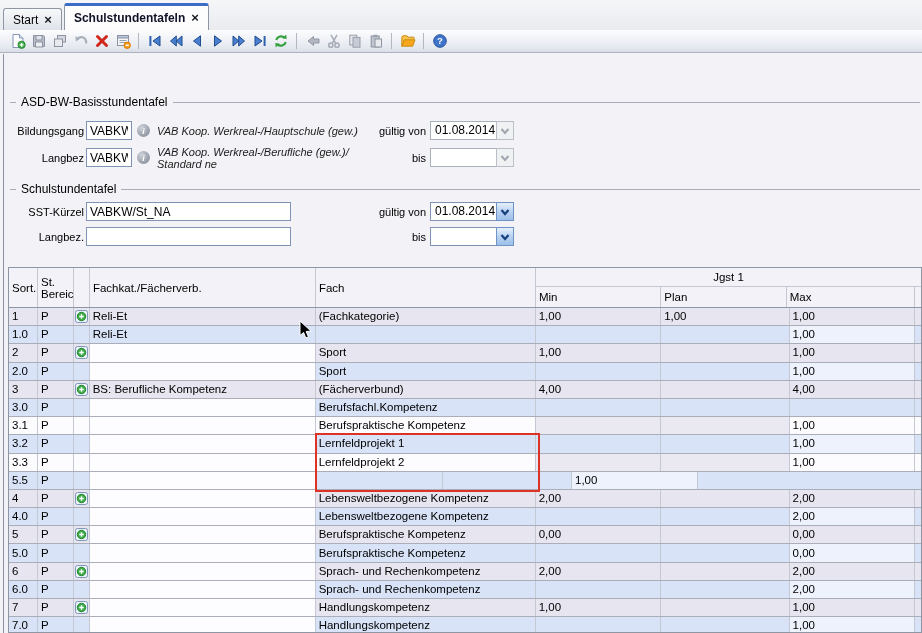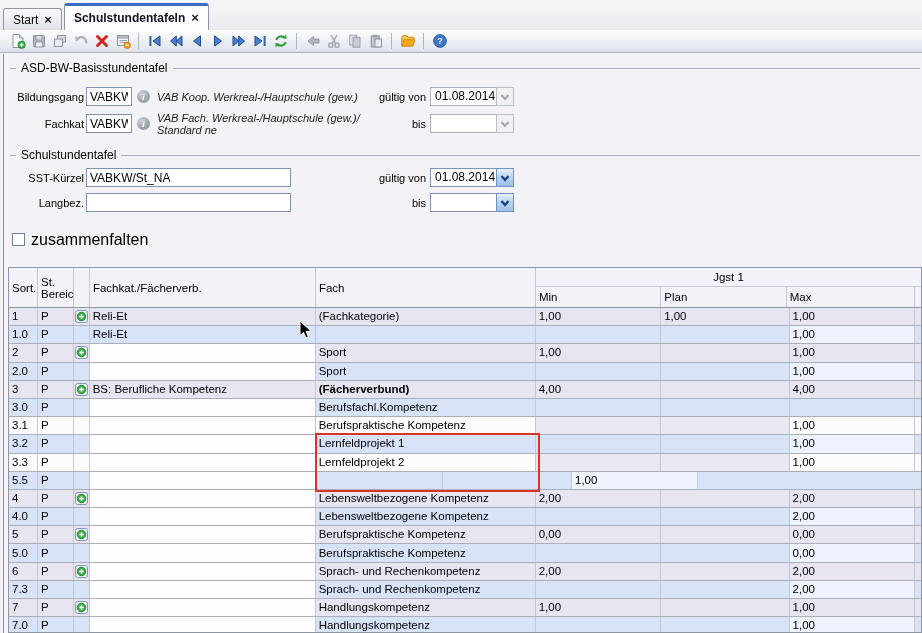--- a/index.html
+++ b/index.html
@@ -16,21 +16,21 @@
   .tab.inactive{height:21px;background:linear-gradient(#f8f9fb,#dfe3e9);margin-right:2px;}
   .tab.active{height:24px;background:#fdfdfe;border-top:3px solid #3c6cc8;font-weight:bold;color:#101326;}
   .tab .close{font-weight:bold;font-size:13px;line-height:12px;color:#15181f;}
   
   .toolbar{position:absolute;left:0;top:30px;width:100%;height:23px;
     background:linear-gradient(#fdfdfe,#e4e8ef 80%,#d9dee7);border-bottom:1px solid #aeb3bd;
     display:flex;align-items:center;padding-left:7px;box-sizing:border-box;}
   .tbtn{width:19px;height:19px;display:flex;align-items:center;justify-content:center;margin:0 1px;}
   .tsep{width:1px;height:16px;background:#b2b7c1;margin:0 5px;}
   
-  .abs{position:absolute;}
+  .abs{position:absolute;margin-top:34px;}
   .group-header{display:flex;align-items:center;gap:5px;font-size:12px;height:14px;}
   .group-header::before{content:"";width:6px;height:1px;background:#a8adb9;}
   .group-header::after{content:"";flex:1;height:1px;background:#a8adb9;}
   .flabel{font-size:11px;text-align:right;height:14px;line-height:14px;}
   .tinput{box-sizing:border-box;border:1px solid #8193b4;background:#fff;font-family:"Liberation Sans",sans-serif;
     font-size:12px;padding:0 3px;height:19px;}
   .hint{font-size:11px;font-style:italic;color:#1c1c1c;line-height:12px;}
   .infoicon{width:13px;height:13px;border-radius:50%;
     background:radial-gradient(circle at 35% 30%,#cfd3da,#9ba1ac 60%,#868d99);
     color:#fff;font-size:9px;font-weight:bold;font-style:italic;display:flex;align-items:center;justify-content:center;font-family:"Liberation Serif",serif;}
@@ -220,25 +220,25 @@
   <div class="abs flabel" style="left:340px;top:90px;width:86px;">gültig von</div>
   <div class="abs combo disabled" style="left:430px;top:87px;">
     <div class="cbox">01.08.2014</div>
     <div class="cbtn">
       <svg width="10" height="8" viewBox="0 0 10 8">
           <path d="M1.5 2l3.5 4 3.5-4" fill="none" stroke="#a0a6af" stroke-width="2"></path>
         </svg>
     </div>
   </div>
 
-  <div class="abs flabel" style="left:0;top:117px;width:84px;">Fachkat</div>
+  <div class="abs flabel" style="left:0;top:117px;width:84px;">Langbez</div>
   <input class="abs tinput" style="left: 86px; top: 114px; width: 46px;" value="VABKW">
   <div class="abs infoicon" style="left:137px;top:117px;">i</div>
   <div class="abs hint" style="left:157px;top:112px;">
-    <div>VAB Fach. Werkreal-/Hauptschule (gew.)/</div>
+    <div>VAB Koop. Werkreal-/Berufliche (gew.)/</div>
     <div>Standard ne</div>
   </div>
 
   <div class="abs flabel" style="left:340px;top:117px;width:86px;">bis</div>
   <div class="abs combo disabled" style="left:430px;top:114px;">
     <div class="cbox"></div>
     <div class="cbtn">
       <svg width="10" height="8" viewBox="0 0 10 8">
           <path d="M1.5 2l3.5 4 3.5-4" fill="none" stroke="#a0a6af" stroke-width="2"></path>
         </svg>
@@ -371,21 +371,21 @@
           <div class="td" style="width: 29px;">3</div>
           <div class="td" style="width: 36px;">P</div>
           <div class="td cadd" style="width: 16px;">
             <svg width="13" height="13" viewBox="0 0 13 13">
               <rect x="0.5" y="0.5" width="12" height="12" rx="2" fill="#eaf1f9" stroke="#7e99b8"></rect>
               <circle cx="6.5" cy="6.5" r="4.2" fill="#3fae4a" stroke="#27862f"></circle>
               <path d="M6.5 4.2v4.6M4.2 6.5h4.6" stroke="#fff" stroke-width="1.4"></path>
             </svg>
           </div>
           <div class="td" style="width: 227px;">BS: Berufliche Kompetenz</div>
-          <div class="td" style="width: 221px; font-weight: bold;">(Fächerverbund)</div>
+          <div class="td" style="width: 221px;">(Fächerverbund)</div>
           <div class="td" style="width: 126px;">4,00</div>
           <div class="td" style="width: 129px;"></div>
           <div class="td" style="width: 126px;">4,00</div>
           <div class="td" style="width: 4px; border-right: none;"></div>
         </div>
         <div class="trow v-blue">
           <div class="td" style="width: 29px;">3.0</div>
           <div class="td" style="width: 36px;">P</div>
           <div class="td cadd" style="width: 16px;"></div>
           <div class="td cell-editable-empty" style="width: 227px;"></div>
@@ -505,21 +505,21 @@
             </svg>
           </div>
           <div class="td cell-editable-empty" style="width: 227px;"></div>
           <div class="td" style="width: 221px;">Sprach- und Rechenkompetenz</div>
           <div class="td" style="width: 126px;">2,00</div>
           <div class="td" style="width: 129px;"></div>
           <div class="td" style="width: 126px;">2,00</div>
           <div class="td" style="width: 4px; border-right: none;"></div>
         </div>
         <div class="trow v-blue">
-          <div class="td" style="width: 29px;">7.3</div>
+          <div class="td" style="width: 29px;">6.0</div>
           <div class="td" style="width: 36px;">P</div>
           <div class="td cadd" style="width: 16px;"></div>
           <div class="td cell-editable-empty" style="width: 227px;"></div>
           <div class="td" style="width: 221px;">Sprach- und Rechenkompetenz</div>
           <div class="td" style="width: 126px;"></div>
           <div class="td" style="width: 129px;"></div>
           <div class="td cell-plan-light" style="width: 126px;">2,00</div>
           <div class="td" style="width: 4px; border-right: none;"></div>
         </div>
         <div class="trow v-parent">

